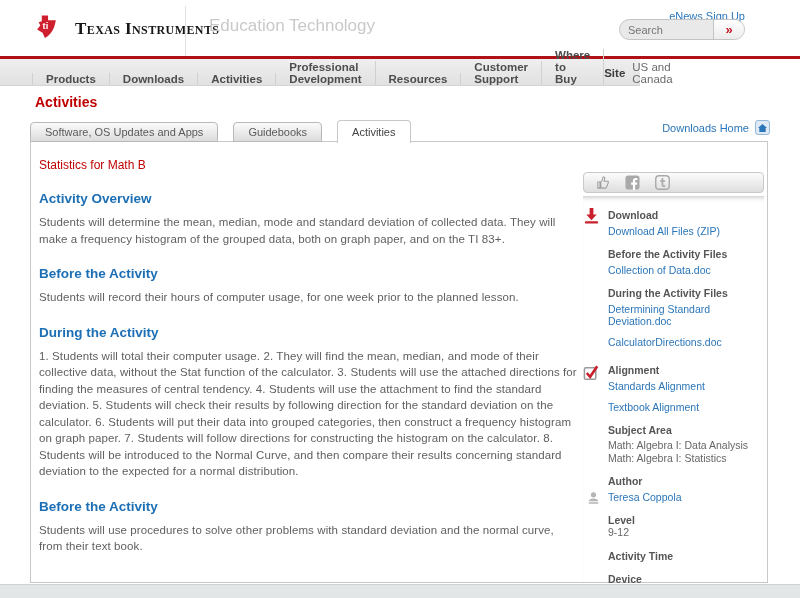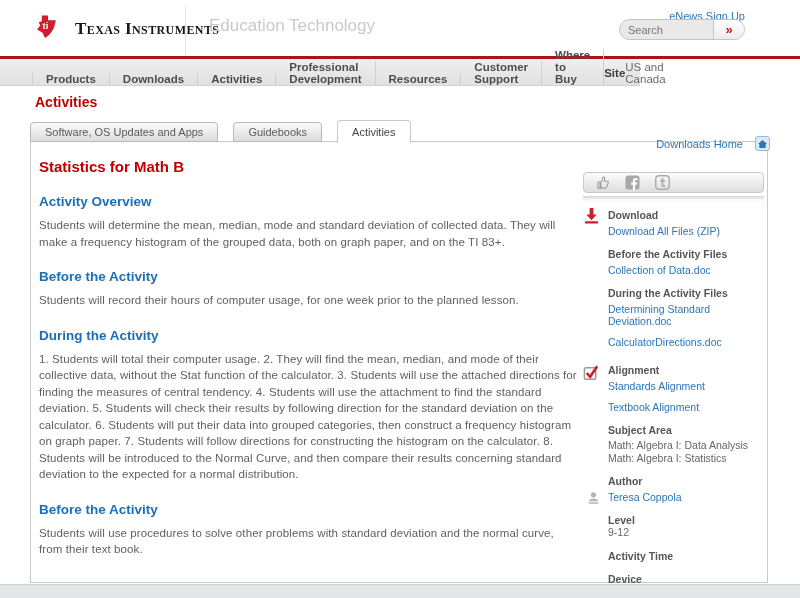--- a/index.html
+++ b/index.html
@@ -40,51 +40,51 @@
   .navbar {
     position:absolute; top:59px; left:0; width:640px; height:27px;
     background:linear-gradient(#efefef,#e1e1e1); border-bottom:1px solid #d4d4d4;
     display:flex; align-items:flex-end; padding-left:32px; font-size:11.5px; color:#4d4d4d;
   }
   .nav-item {
     display:flex; align-items:center; padding:0 13px; font-weight:bold;
     border-right:1px solid #d0d0d0; cursor:pointer;
   }
   .nav-item:first-child { border-left:1px solid #d0d0d0; }
-  .nav-site { margin-left:auto; margin-right:32px; display:flex; align-items:center; }
+  .nav-site { margin-left:auto; margin-right:32px; display:flex; align-items:center; gap:7px; }
   .nav-site .site-label { font-weight:bold; color:#3c3c3c; }
   .nav-site .site-value { color:#6b6b6b; }
 
   
   .page-title { position:absolute; left:35px; top:94px; font-size:14px; font-weight:bold; color:#c00000; }
   .tabs-row { position:absolute; left:30px; top:119px; width:738px; height:23px; display:flex; align-items:flex-end; gap:15px; z-index:3; }
   .tab {
     height:20px; padding:0 14px; font-size:11px; color:#5a5a5a; line-height:19px; cursor:pointer;
     background:linear-gradient(#fbfbfb,#dcdcdc); border:1px solid #b9b9b9; border-radius:4px 4px 0 0;
   }
   .tab.active {
     height:23px; line-height:22px; background:#ffffff; border:1px solid #c8c8c8; border-bottom:none;
     margin-bottom:-1px; color:#444;
   }
-  .downloads-home { position:absolute; right:30px; top:136px; display:flex; align-items:center; gap:12px; z-index:3; }
+  .downloads-home { position:absolute; right:30px; top:120px; display:flex; align-items:center; gap:6px; z-index:3; }
   .downloads-home a { font-size:11px; color:#2b76b9; }
   .home-badge {
     width:15px; height:15px; border:1px solid #93b8d8; border-radius:3px; background:#dfeaf4;
     display:flex; align-items:center; justify-content:center; cursor:pointer;
   }
 
   
   .content-box {
     position:absolute; left:30px; top:141px; width:738px; height:442px;
     background:#fff; border:1px solid #c8c8c8;
   }
 
   
   .article { position:absolute; left:8px; top:16px; width:540px; }
-  .article-title { font-size:15px; font-weight:bold; color:#c00000; }
+  .article-title { font-size:12px; font-weight:normal; color:#c00000; }
   .published { font-size:11px; color:#777; margin-top:5px; }
   .sec-heading { font-size:13.5px; font-weight:bold; color:#1c6fb5; margin-top:19px; }
   .sec-body { font-size:11.5px; line-height:16.5px; color:#5f5f5f; margin-top:8px; letter-spacing:0.1px; }
 
   
   .sidebar { position:absolute; right:3px; top:30px; width:181px; }
   .social-bar {
     height:21px; border:1px solid #c9c9c9; border-radius:4px;
     background:linear-gradient(#fcfcfc,#dedede);
     display:flex; align-items:center; gap:15px; padding-left:12px; margin-bottom:3px;

